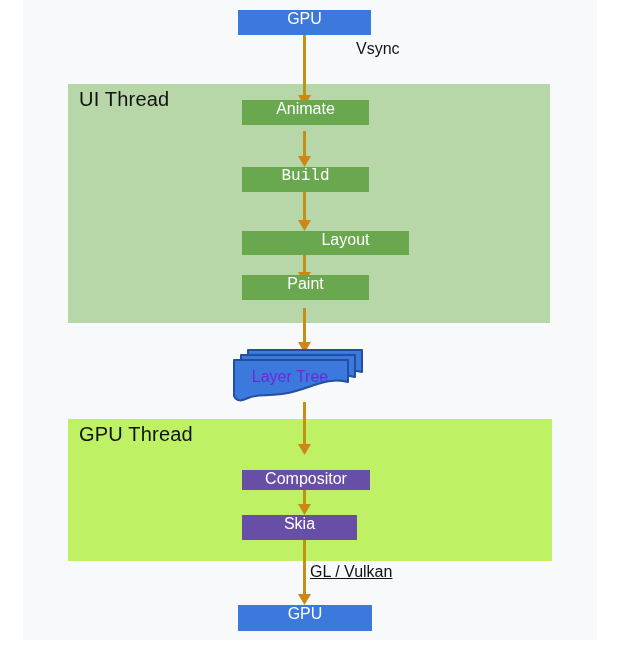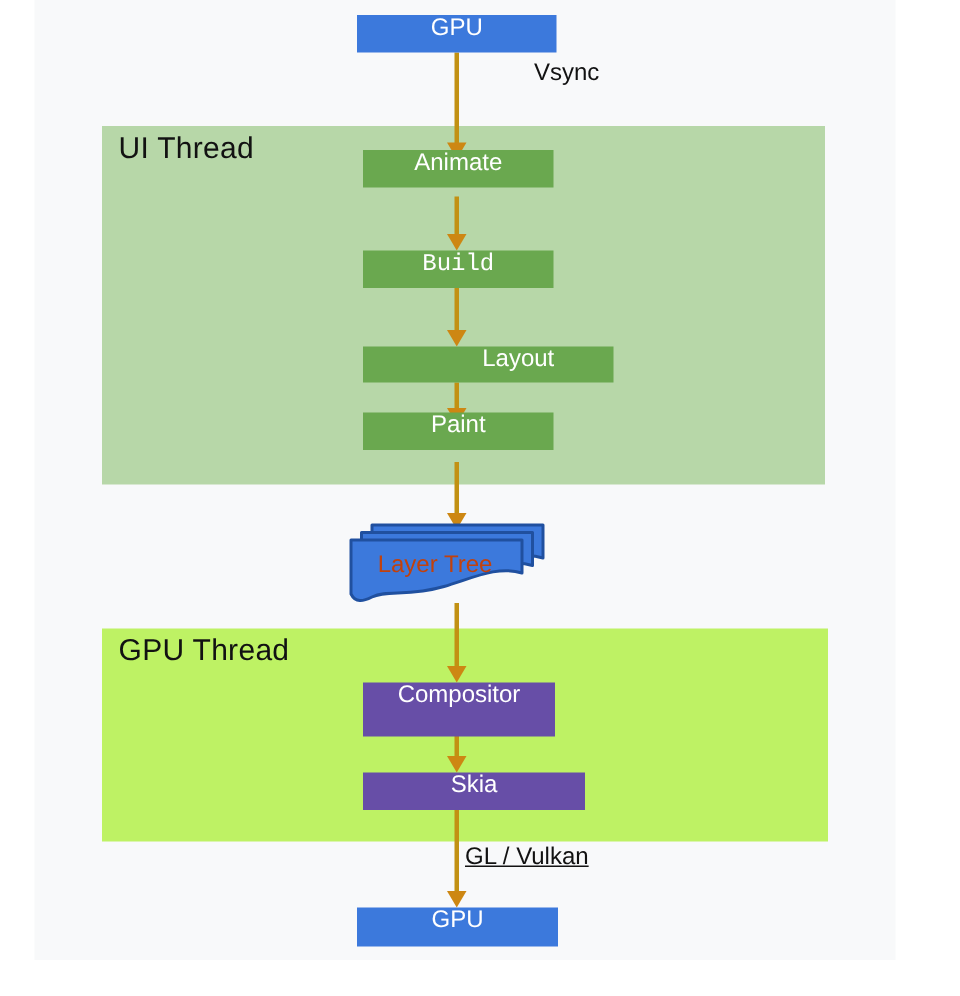--- a/index.html
+++ b/index.html
@@ -34,27 +34,27 @@
     color:#ffffff;font-size:16px;
   }
   .node-blue{background:#3c79dc;}
   .node-green{background:#6aa84f;}
   .node-purple{background:#674ea7;}
   .n-gpu-top{left:238px;top:10px;width:133px;height:25px;}
   .n-animate{left:242px;top:100px;width:127px;height:25px;}
   .n-build{left:242px;top:167px;width:127px;height:25px;font-family:Liberation Mono, monospace;}
   .n-layout{left:242px;top:231px;width:127px;height:24px;padding-left:40px;}
   .n-paint{left:242px;top:275px;width:127px;height:25px;}
-  .n-compositor{left:242px;top:455px;width:128px;height:36px;}
-  .n-skia{left:242px;top:515px;width:148px;height:25px;}
+  .n-compositor{left:242px;top:470px;width:128px;height:20px;}
+  .n-skia{left:242px;top:515px;width:115px;height:25px;}
   .n-gpu-bottom{left:238px;top:605px;width:134px;height:26px;}
   .layer-tree-label{
     position:absolute;left:234px;top:364px;width:112px;height:26px;
     display:flex;align-items:center;justify-content:center;
-    color:#c2410c;font-size:16px;
+    color:#6d28d9;font-size:16px;
   }
   .edge-label{
     position:absolute;
     font-size:16px;color:#121212;
   }
   .lbl-vsync{left:332px;top:40px;margin-left:24px;}
   .lbl-glvulkan{left:310px;top:563px;text-decoration:underline;}
   svg.overlay{position:absolute;left:0;top:0;pointer-events:none;}
 </style>
 </head>

